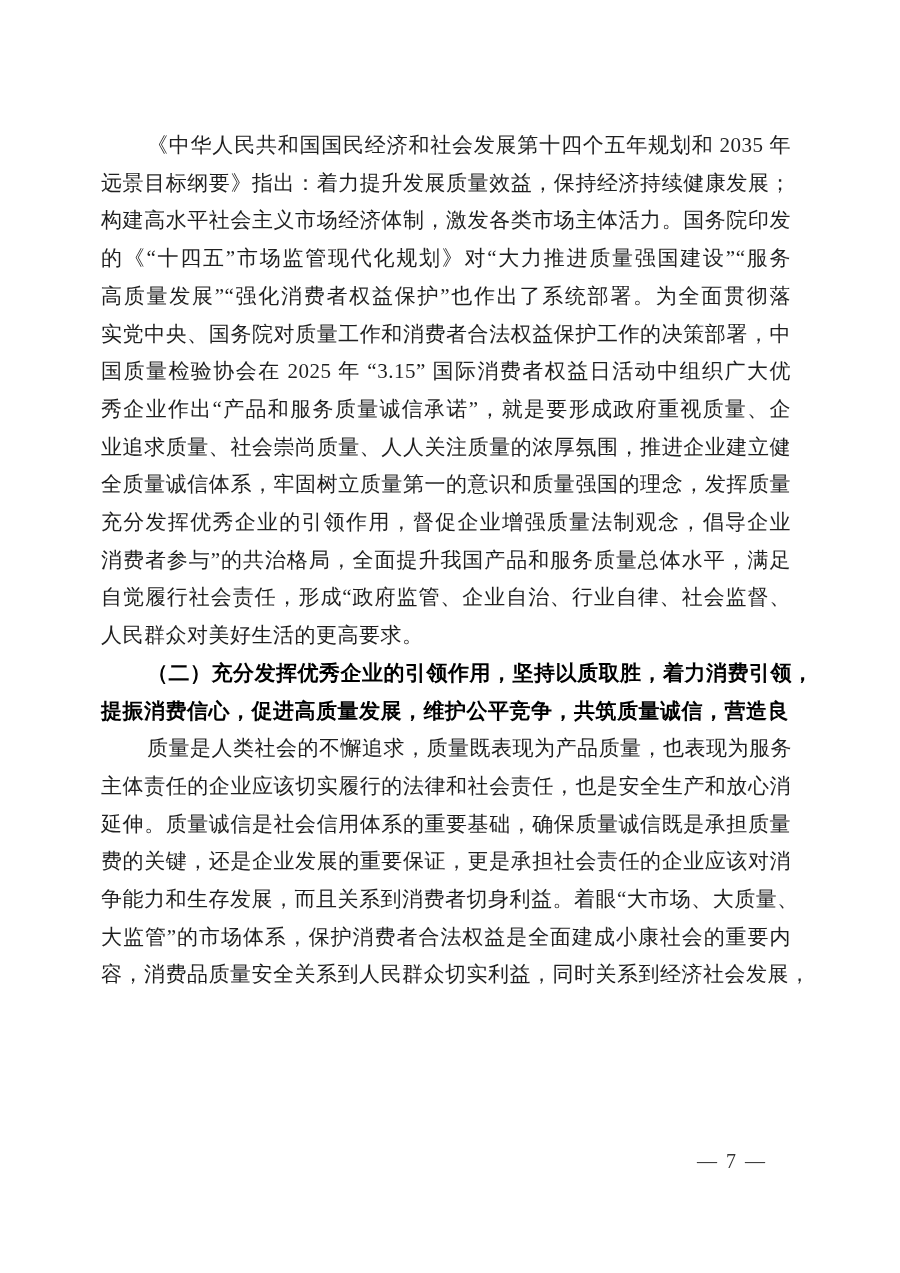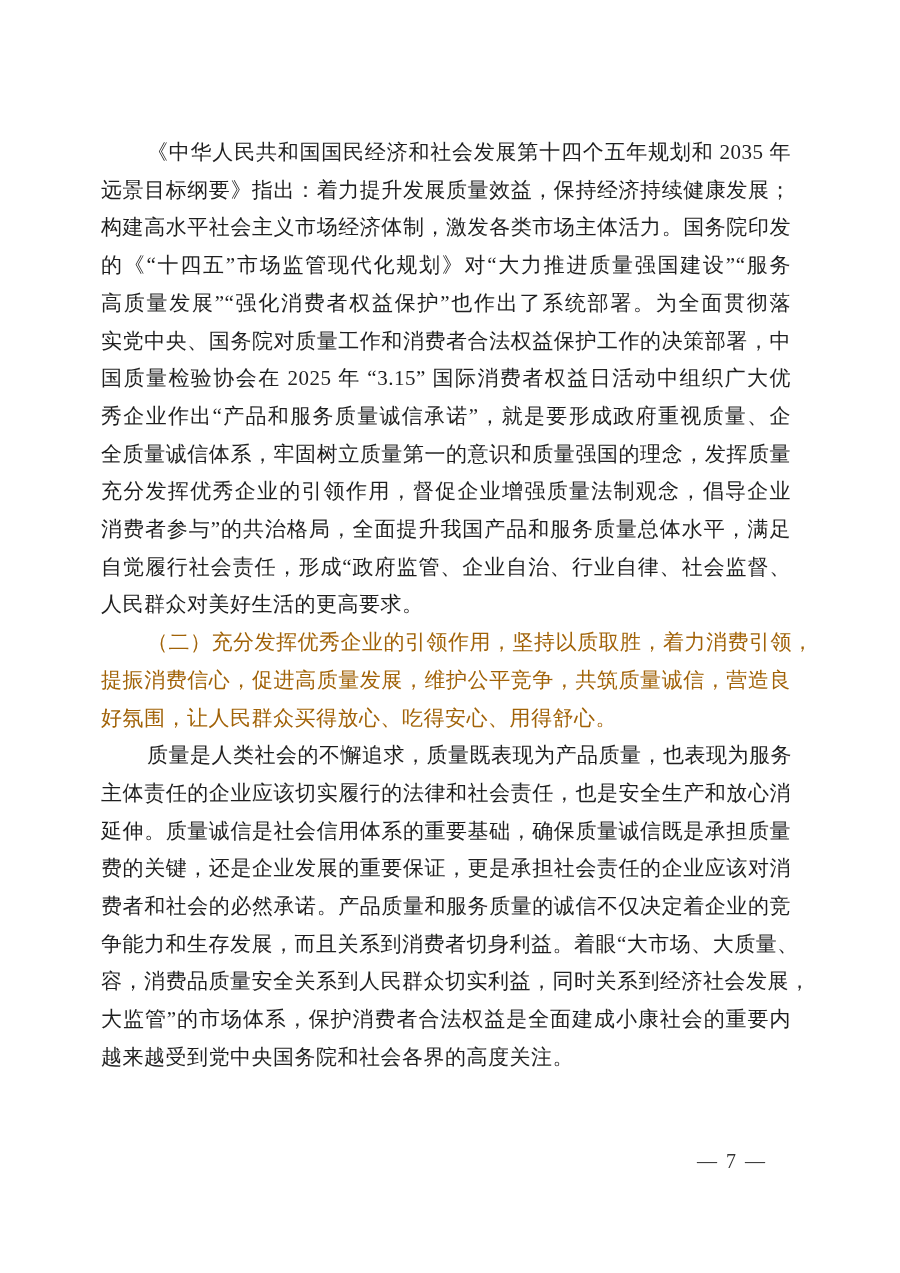--- a/index.html
+++ b/index.html
@@ -11,21 +11,21 @@
     position: relative;
     width: 900px;
     height: 1273px;
     background: #ffffff;
     overflow: hidden;
     font-family: "Liberation Serif", "DejaVu Serif", serif;
   }
   .text-block {
     position: absolute;
     left: 101px;
-    top: 134px;
+    top: 127px;
     width: 690px;
   }
   .para {
     margin: 0;
     padding: 0;
   }
   .line {
     font-size: 21px;
     line-height: 37.7px;
     color: #1f1f1f;
@@ -34,22 +34,22 @@
     text-align-last: justify;
     letter-spacing: 0.5px;
   }
   .para .line:first-child {
     text-indent: 46px;
   }
   .para .line:last-child {
     text-align-last: left;
   }
   .heading .line {
-    font-weight: normal;
-    color: #a16207;
+    font-weight: bold;
+    color: #000000;
   }
   .page-number {
     position: absolute;
     top: 1148px;
     right: 133px;
     font-size: 20px;
     line-height: 26px;
     color: #333333;
     letter-spacing: 2px;
   }
@@ -62,41 +62,39 @@
 
     <div class="para">
         <div class="line">《中华人民共和国国民经济和社会发展第十四个五年规划和 2035 年</div>
         <div class="line">远景目标纲要》指出：着力提升发展质量效益，保持经济持续健康发展；</div>
         <div class="line">构建高水平社会主义市场经济体制，激发各类市场主体活力。国务院印发</div>
         <div class="line">的《“十四五”市场监管现代化规划》对“大力推进质量强国建设”“服务</div>
         <div class="line">高质量发展”“强化消费者权益保护”也作出了系统部署。为全面贯彻落</div>
         <div class="line">实党中央、国务院对质量工作和消费者合法权益保护工作的决策部署，中</div>
         <div class="line">国质量检验协会在 2025 年 “3.15” 国际消费者权益日活动中组织广大优</div>
         <div class="line">秀企业作出“产品和服务质量诚信承诺”，就是要形成政府重视质量、企</div>
+        <div class="line">业追求质量、社会崇尚质量、人人关注质量的浓厚氛围，推进企业建立健</div>
         <div class="line">全质量诚信体系，牢固树立质量第一的意识和质量强国的理念，发挥质量</div>
         <div class="line">充分发挥优秀企业的引领作用，督促企业增强质量法制观念，倡导企业</div>
         <div class="line">消费者参与”的共治格局，全面提升我国产品和服务质量总体水平，满足</div>
         <div class="line">自觉履行社会责任，形成“政府监管、企业自治、行业自律、社会监督、</div>
         <div class="line">人民群众对美好生活的更高要求。</div>
       </div>
 
     <div class="para heading">
         <div class="line">（二）充分发挥优秀企业的引领作用，坚持以质取胜，着力消费引领，</div>
         <div class="line">提振消费信心，促进高质量发展，维护公平竞争，共筑质量诚信，营造良</div>
-        <div class="line">好氛围，让人民群众买得放心、吃得安心、用得舒心。</div>
       </div>
 
     <div class="para">
         <div class="line">质量是人类社会的不懈追求，质量既表现为产品质量，也表现为服务</div>
         <div class="line">主体责任的企业应该切实履行的法律和社会责任，也是安全生产和放心消</div>
         <div class="line">延伸。质量诚信是社会信用体系的重要基础，确保质量诚信既是承担质量</div>
         <div class="line">费的关键，还是企业发展的重要保证，更是承担社会责任的企业应该对消</div>
-        <div class="line">费者和社会的必然承诺。产品质量和服务质量的诚信不仅决定着企业的竞</div>
         <div class="line">争能力和生存发展，而且关系到消费者切身利益。着眼“大市场、大质量、</div>
+        <div class="line">大监管”的市场体系，保护消费者合法权益是全面建成小康社会的重要内</div>
         <div class="line">容，消费品质量安全关系到人民群众切实利益，同时关系到经济社会发展，</div>
-        <div class="line">大监管”的市场体系，保护消费者合法权益是全面建成小康社会的重要内</div>
-        <div class="line">越来越受到党中央国务院和社会各界的高度关注。</div>
       </div>
 
   </div>
 
   <div class="page-number">— 7 —</div>
 </div>
 
 </body></html>

